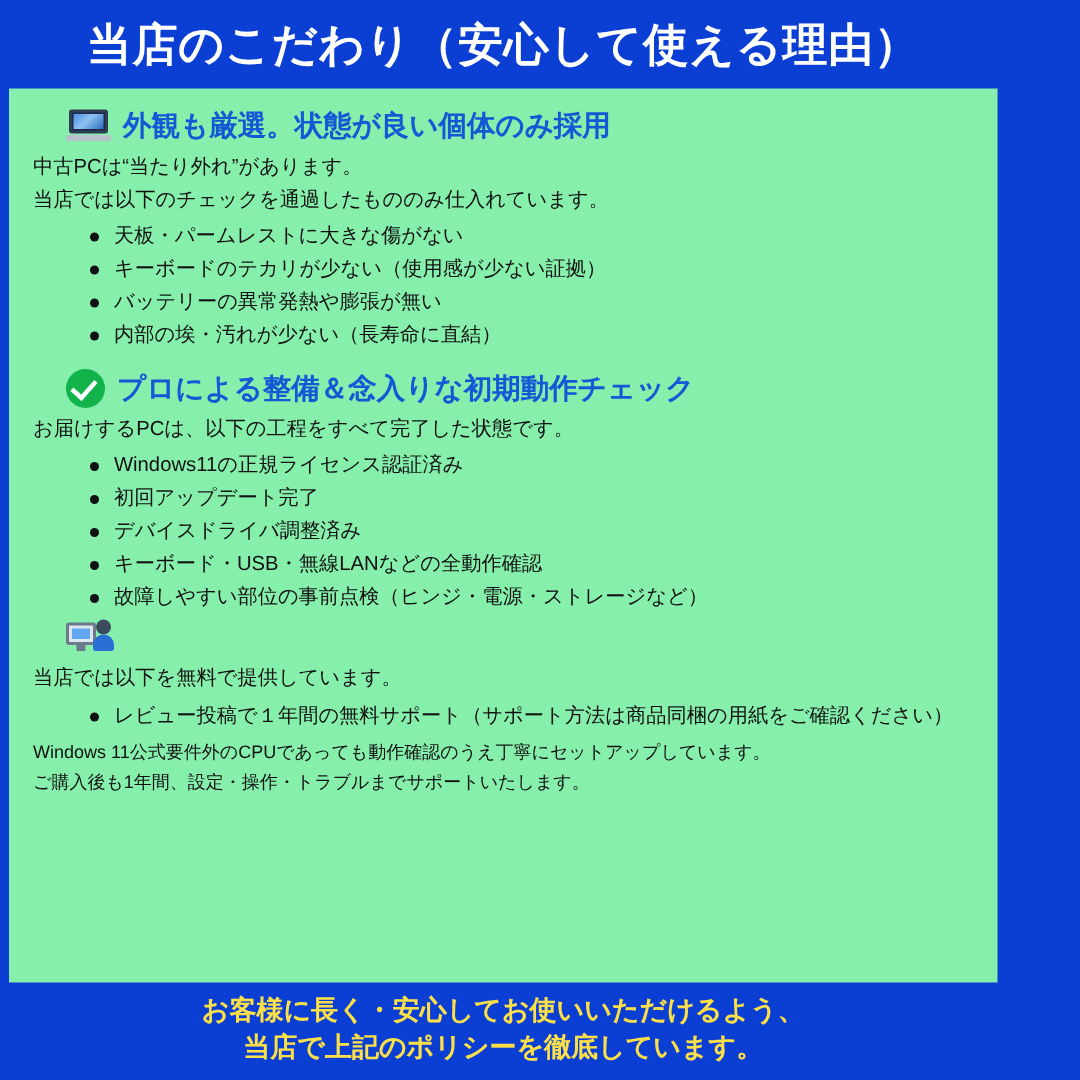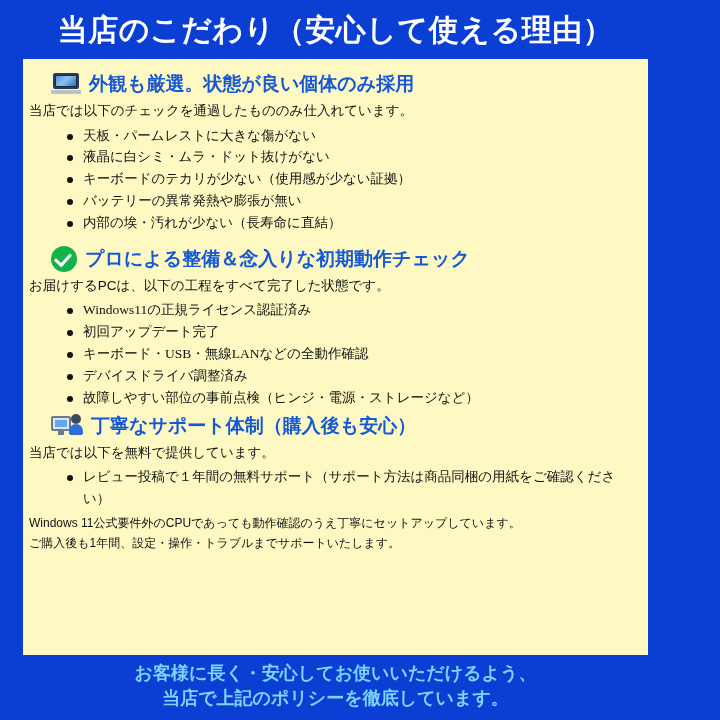--- a/index.html
+++ b/index.html
@@ -20,25 +20,25 @@
   .header{
     text-align:center;
     color:#ffffff;
     font-size:30px;
     font-weight:bold;
     letter-spacing:0.5px;
     padding:10px 0 8px 0;
     flex:0 0 auto;
   }
   .sheet{
-    background:#fef9c3;
-    margin:0 23px;
+    background:#86efac;
+    margin:0 6px;
     flex:1 1 auto;
     box-sizing:border-box;
-    padding:10px 14px 6px 4px;
+    padding:10px 14px 6px 14px;
     overflow:hidden;
   }
   .section{margin-bottom:4px;}
   .sec-head{
     display:flex;
     align-items:center;
     gap:8px;
     margin:2px 0 4px 24px;
   }
   .sec-title{
@@ -57,21 +57,20 @@
     margin:4px 0 4px 0;
     padding-left:40px;
     list-style:none;
   }
   ul.checks li{
     font-size:13.5px;
     color:#111;
     line-height:1.62;
     position:relative;
     padding-left:16px;
-    font-family:Liberation Serif, serif;
   }
   ul.checks li:before{
     content:"";
     position:absolute;
     left:0;top:9px;
     width:6px;height:6px;
     background:#111;
     border-radius:50%;
   }
   .tail{
@@ -82,21 +81,21 @@
   }
   .note{
     font-size:12px;
     color:#111;
     line-height:1.5;
     margin:2px 0 0 2px;
   }
   .footer{
     flex:0 0 auto;
     text-align:center;
-    color:#7dd3fc;
+    color:#fde047;
     font-size:18px;
     font-weight:bold;
     line-height:1.42;
     padding:6px 0 8px 0;
   }
   
   .icon{
     width:30px;height:24px;
     flex:0 0 auto;
     position:relative;
@@ -179,56 +178,55 @@
   <div class="sheet">
 
     <div class="section">
       <div class="sec-head">
         <span class="icon">
           <span class="laptop-screen"></span>
           <span class="laptop-base"></span>
         </span>
         <span class="sec-title">外観も厳選。状態が良い個体のみ採用</span>
       </div>
+      <div class="lead">中古PCは“当たり外れ”があります。</div>
       <div class="lead">当店では以下のチェックを通過したもののみ仕入れています。</div>
       <ul class="checks">
         <li>天板・パームレストに大きな傷がない</li>
-        <li>液晶に白シミ・ムラ・ドット抜けがない</li>
         <li>キーボードのテカリが少ない（使用感が少ない証拠）</li>
         <li>バッテリーの異常発熱や膨張が無い</li>
         <li>内部の埃・汚れが少ない（長寿命に直結）</li>
       </ul>
     </div>
 
     <div class="spacer-sm"></div>
 
     <div class="section">
       <div class="sec-head">
         <span class="check-circle"></span>
         <span class="sec-title">プロによる整備＆念入りな初期動作チェック</span>
       </div>
       <div class="lead">お届けするPCは、以下の工程をすべて完了した状態です。</div>
       <ul class="checks">
         <li>Windows11の正規ライセンス認証済み</li>
         <li>初回アップデート完了</li>
+        <li>デバイスドライバ調整済み</li>
         <li>キーボード・USB・無線LANなどの全動作確認</li>
-        <li>デバイスドライバ調整済み</li>
         <li>故障しやすい部位の事前点検（ヒンジ・電源・ストレージなど）</li>
       </ul>
     </div>
 
     <div class="section">
       <div class="sec-head">
         <span class="support-icon">
           <span class="mon"></span>
           <span class="stand"></span>
           <span class="head"></span>
           <span class="body"></span>
         </span>
-        <span class="sec-title">丁寧なサポート体制（購入後も安心）</span>
       </div>
       <div class="lead">当店では以下を無料で提供しています。</div>
       <ul class="checks">
         <li>レビュー投稿で１年間の無料サポート（サポート方法は商品同梱の用紙をご確認ください）</li>
       </ul>
       <div class="note">Windows 11公式要件外のCPUであっても動作確認のうえ丁寧にセットアップしています。</div>
       <div class="note">ご購入後も1年間、設定・操作・トラブルまでサポートいたします。</div>
     </div>
 
   </div>

